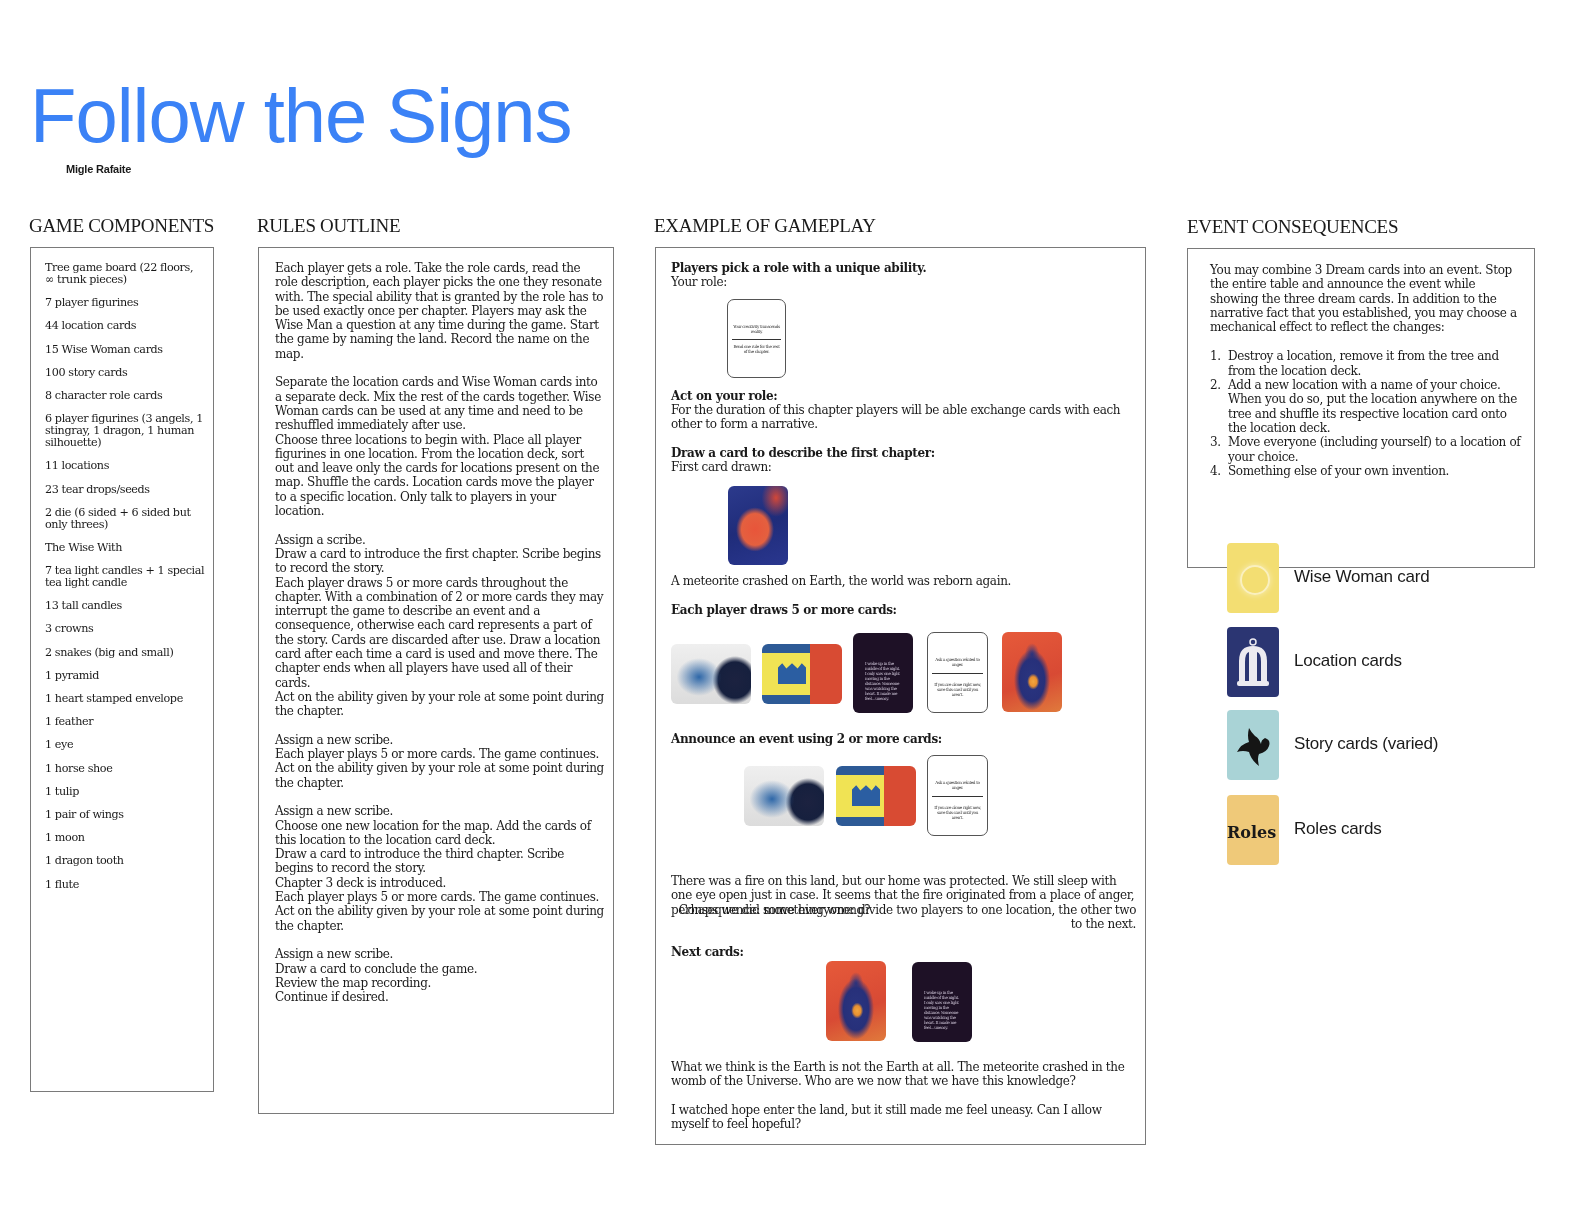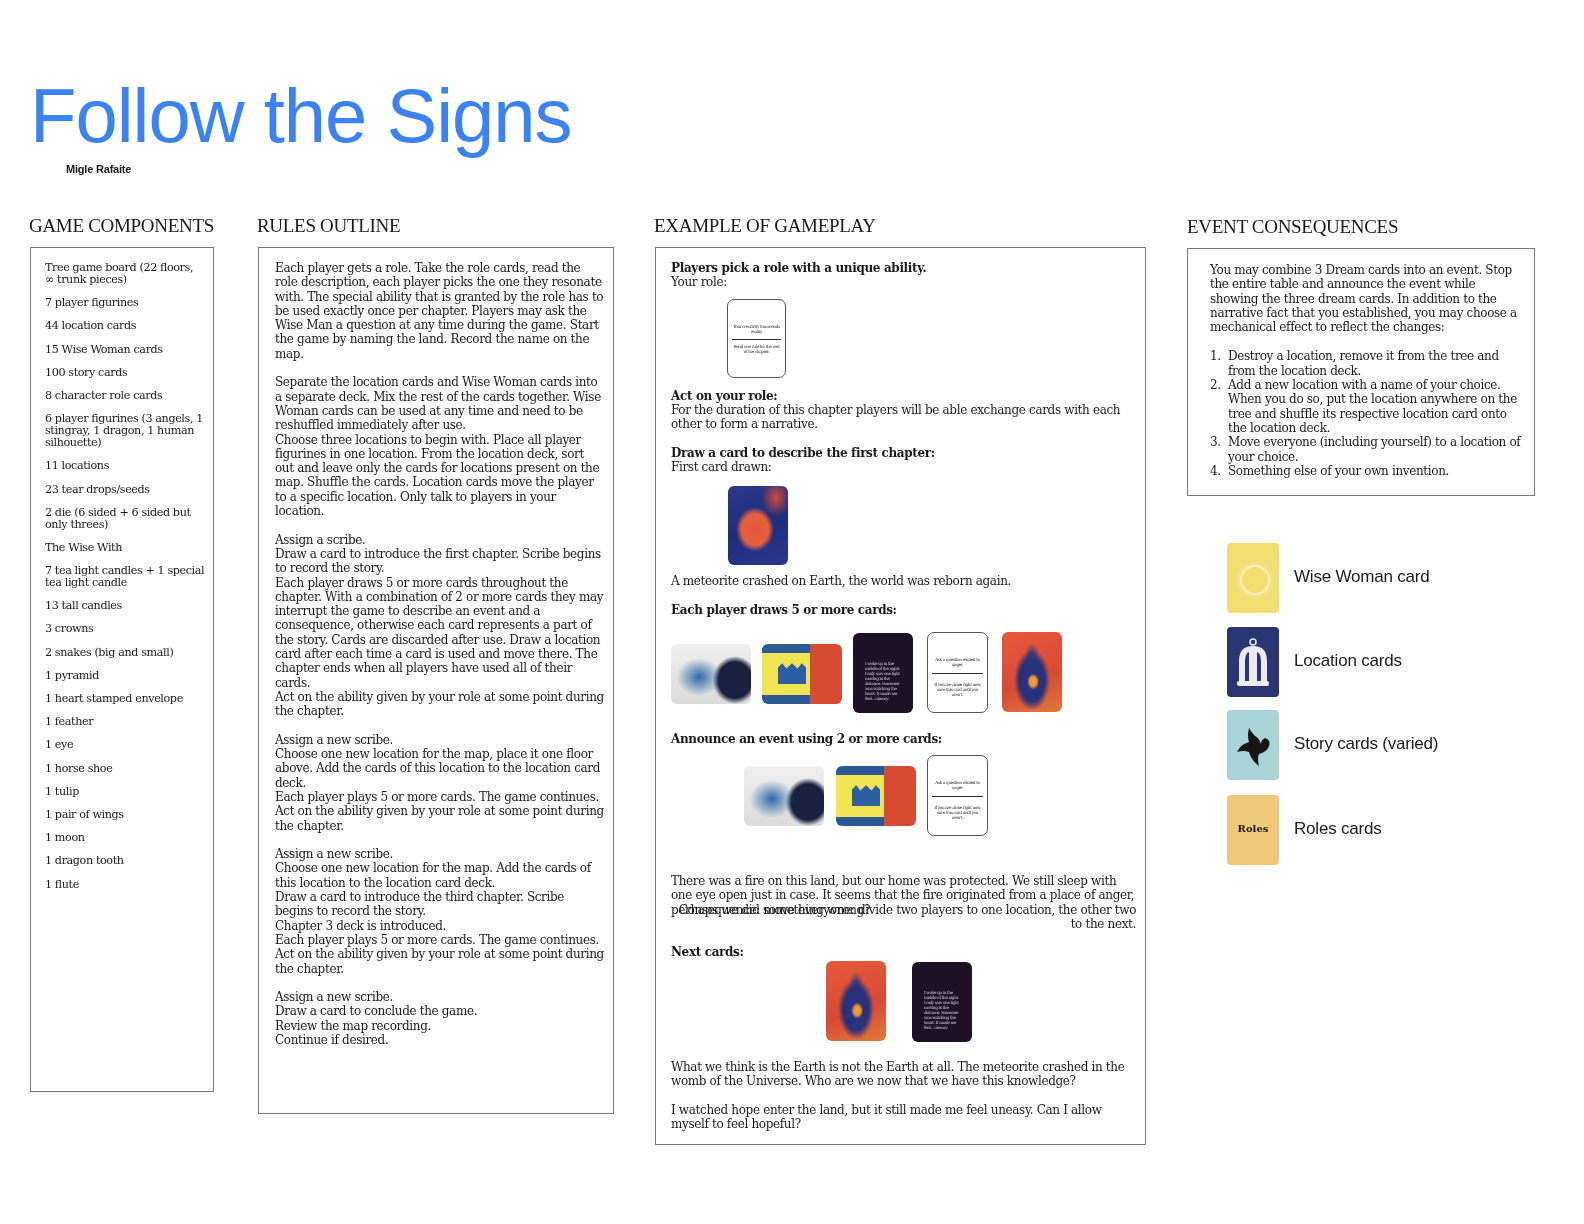--- a/index.html
+++ b/index.html
@@ -34,34 +34,34 @@
     .card.dark .ctext { color: #cfc6d8; text-align: left; padding: 0 14px; }
     .card .cline { position: absolute; left: 4px; right: 4px; height: 1px; background: #333; }
 
     .art-fire { background: radial-gradient(ellipse 45% 40% at 45% 55%, #e8553a 0%, #e4603f 50%, rgba(228,96,63,0) 70%), radial-gradient(ellipse 30% 30% at 80% 15%, #d24738 0%, rgba(210,71,56,0) 80%), linear-gradient(160deg, #2c3a8c 0%, #1f2c7a 50%, #2a378f 100%); }
     .art-dragon { background: radial-gradient(ellipse 40% 45% at 35% 55%, #2e67a8 0%, rgba(46,103,168,0) 70%), radial-gradient(ellipse 35% 50% at 80% 60%, #1c2240 0%, #16203e 60%, rgba(22,32,62,0) 80%), linear-gradient(180deg, #efefef 0%, #dcdcdc 100%); }
     .art-crown { background: linear-gradient(90deg, transparent 0 60%, #d84b33 60% 100%), linear-gradient(180deg, #2d5a96 0 15%, #f0e354 15% 85%, #2d5a96 85% 100%); }
     .art-crown::after { content: ""; position: absolute; left: 20%; top: 32%; width: 35%; height: 35%; background: #2b5ea2; clip-path: polygon(0 20%, 15% 0, 30% 25%, 50% 0, 70% 25%, 85% 0, 100% 20%, 100% 100%, 0 100%); }
     .art-creature { background: radial-gradient(ellipse 10% 10% at 52% 62%, #f1a640 0%, #e89030 60%, rgba(232,144,48,0) 100%), radial-gradient(ellipse 30% 38% at 50% 60%, #2a3580 0%, #27307a 70%, rgba(39,48,122,0) 100%), radial-gradient(ellipse 12% 14% at 50% 28%, #2a3580 0%, rgba(42,53,128,0) 100%), linear-gradient(160deg, #e65a3a 0%, #d84a34 60%, #e07a3c 100%); }
 
     
-    #ev-box { left: 1187px; top: 248px; width: 348px; height: 248px; padding: 14px 10px 0 22px; }
+    #ev-box { left: 1187px; top: 248px; width: 348px; height: 320px; padding: 14px 10px 0 22px; }
     #ev-box ol { list-style: none; margin-top: 15px; }
     #ev-box li { position: relative; padding-left: 18px; }
     #ev-box li .num { position: absolute; left: 0; top: 0; }
 
     
     .leg-card { position: absolute; left: 1227px; width: 52px; height: 70px; border-radius: 4px; overflow: hidden; }
     .leg-label { position: absolute; left: 1294px; font-family: "Liberation Sans", sans-serif; font-size: 17px; letter-spacing: -0.2px; color: #1a1a1a; }
     .ww { background: #f3de72; }
     .ww::after { content: ""; position: absolute; left: 13px; top: 22px; width: 26px; height: 26px; border-radius: 50%; border: 2px solid rgba(255,255,255,0.55); box-shadow: 0 0 6px rgba(255,255,255,0.5); }
     .loc { background: #2b3572; }
     .story { background: #a9d3d6; }
     .roles { background: #efc979; }
-    .roles .rtxt { position: absolute; left: 0; right: 0; top: 28px; text-align: center; font-family: "DejaVu Serif", serif; font-weight: bold; font-size: 10px; color: #1a1a1a; }
+    .roles .rtxt { position: absolute; left: 0; right: 0; top: 28px; text-align: left; font-family: "DejaVu Serif", serif; font-weight: bold; font-size: 16px; color: #1a1a1a; }
   </style>
 </head>
 <body>
 
 <div class="title">Follow the Signs</div>
 <div class="author">Migle Rafaite</div>
 
 <div class="heading" style="left:29px;">GAME COMPONENTS</div>
 <div class="box txt" id="comp-box">
   <div class="item">Tree game board (22 floors, ∞ trunk pieces)</div>
@@ -101,21 +101,20 @@
     <span class="line">Choose three locations to begin with. Place all player figurines in one location. From the location deck, sort out and leave only the cards for locations present on the map. Shuffle the cards. Location cards move the player to a specific location. Only talk to players in your location.</span>
   </div>
   <div class="para">
     <span class="line">Assign a scribe.</span>
     <span class="line">Draw a card to introduce the first chapter. Scribe begins to record the story.</span>
     <span class="line">Each player draws 5 or more cards throughout the chapter. With a combination of 2 or more cards they may interrupt the game to describe an event and a consequence, otherwise each card represents a part of the story. Cards are discarded after use. Draw a location card after each time a card is used and move there. The chapter ends when all players have used all of their cards.</span>
     <span class="line">Act on the ability given by your role at some point during the chapter.</span>
   </div>
   <div class="para">
     <span class="line">Assign a new scribe.</span>
-    <span class="line">Choose one new location for the map, place it one floor above. Add the cards of this location to the location card deck.</span>
     <span class="line">Each player plays 5 or more cards. The game continues.</span>
     <span class="line">Act on the ability given by your role at some point during the chapter.</span>
   </div>
   <div class="para">
     <span class="line">Assign a new scribe.</span>
     <span class="line">Choose one new location for the map. Add the cards of this location to the location card deck.</span>
     <span class="line">Draw a card to introduce the third chapter. Scribe begins to record the story.</span>
     <span class="line">Chapter 3 deck is introduced.</span>
     <span class="line">Each player plays 5 or more cards. The game continues.</span>
     <span class="line">Act on the ability given by your role at some point during the chapter.</span>

